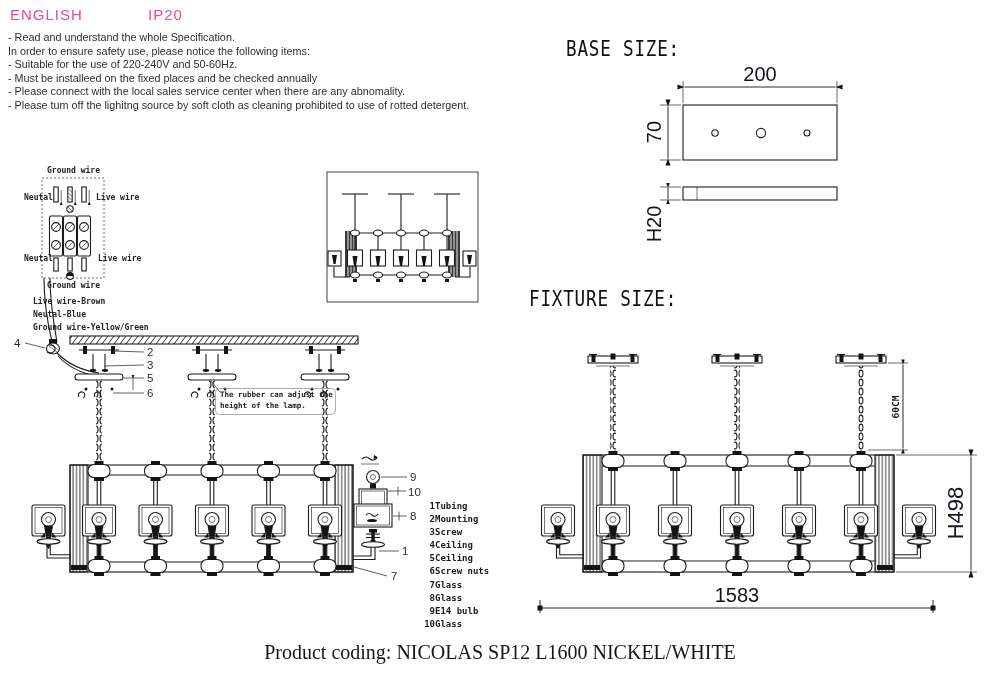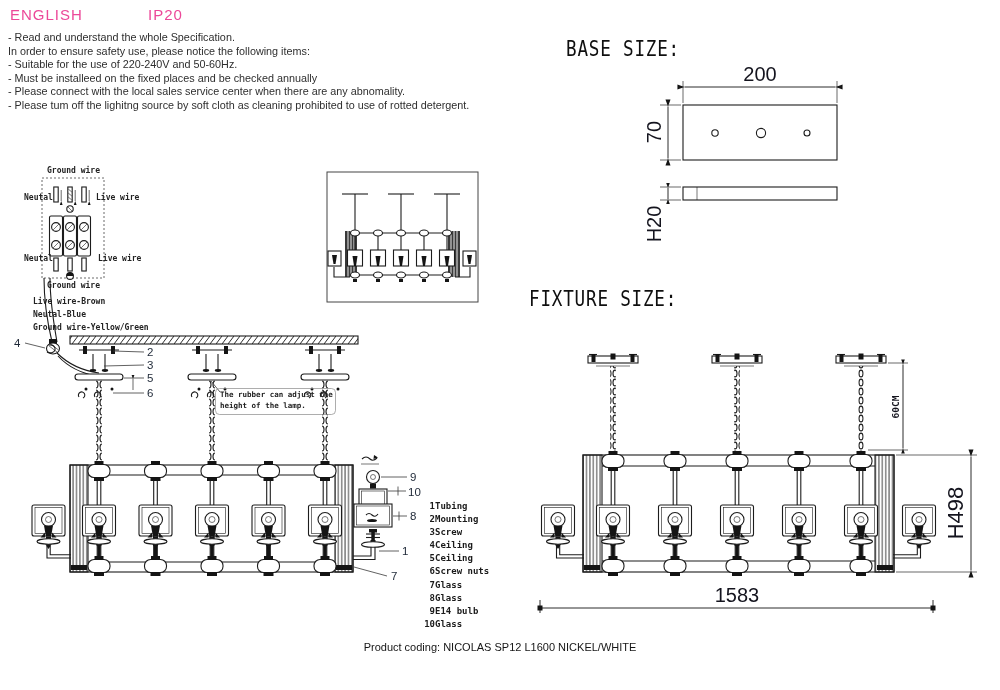--- a/index.html
+++ b/index.html
@@ -7,21 +7,21 @@
         font-family:"Liberation Sans",sans-serif;color:#222;}
   .abs{position:absolute;}
   .hdr{font-size:15px;letter-spacing:1px;color:#ec4899;}
   .spec{font-size:10.8px;line-height:13.6px;color:#2e2e2e;white-space:nowrap;}
   .cadtitle{font-family:"DejaVu Sans Mono",monospace;font-size:22px;color:#0f0f0f;
             letter-spacing:1px;transform:scaleX(.8);transform-origin:left top;white-space:nowrap;}
   .parts{font-family:"DejaVu Sans Mono",monospace;font-size:9px;font-weight:700;color:#1b1b1b;}
   .parts .row{height:13.1px;display:flex;}
   .parts .num{width:11px;text-align:right;}
   .parts .nm{}
-  .coding{font-size:11px;color:#151515;white-space:nowrap;}
+  .coding{font-size:20px;color:#151515;white-space:nowrap;font-family:Liberation Serif, serif;}
   
   .ln{stroke:#1c1c1c;stroke-width:1.1;}
   .lnt{stroke:#1c1c1c;stroke-width:.6;fill:none;}
   .ld{stroke:#3a3a3a;stroke-width:.8;}
   .dm{stroke:#141414;stroke-width:.9;fill:none;}
   .dmt{stroke:#2a2a2a;stroke-width:.7;}
   text.cad8{font:700 8px "DejaVu Sans Mono",monospace;fill:#222;}
   text.cad7{font:700 7.5px "DejaVu Sans Mono",monospace;fill:#222;}
   text.cad9r{font:700 9.5px "DejaVu Sans Mono",monospace;fill:#15151f;}
   text.call{font:400 11.5px "Liberation Sans",sans-serif;fill:#1d2736;}

